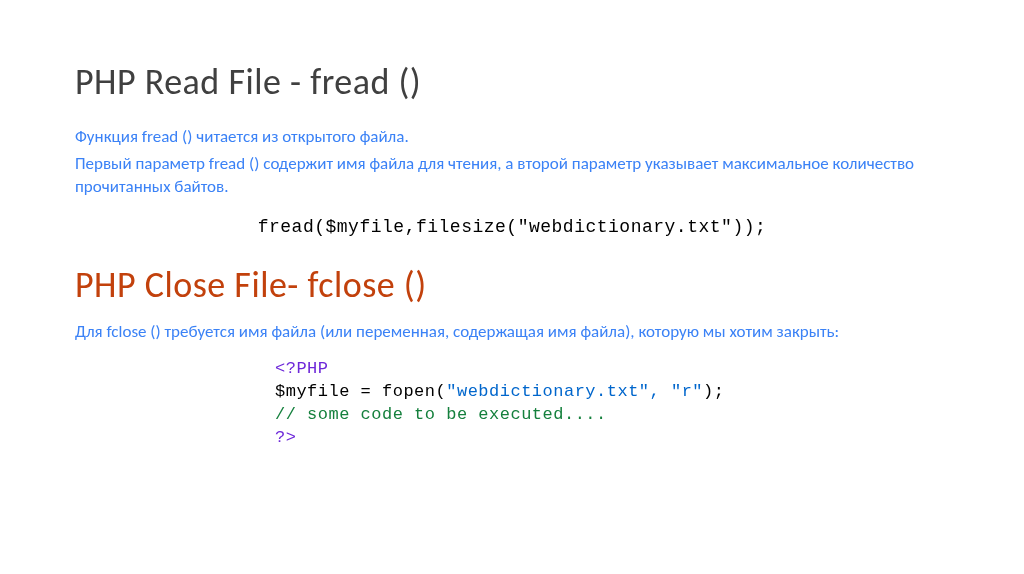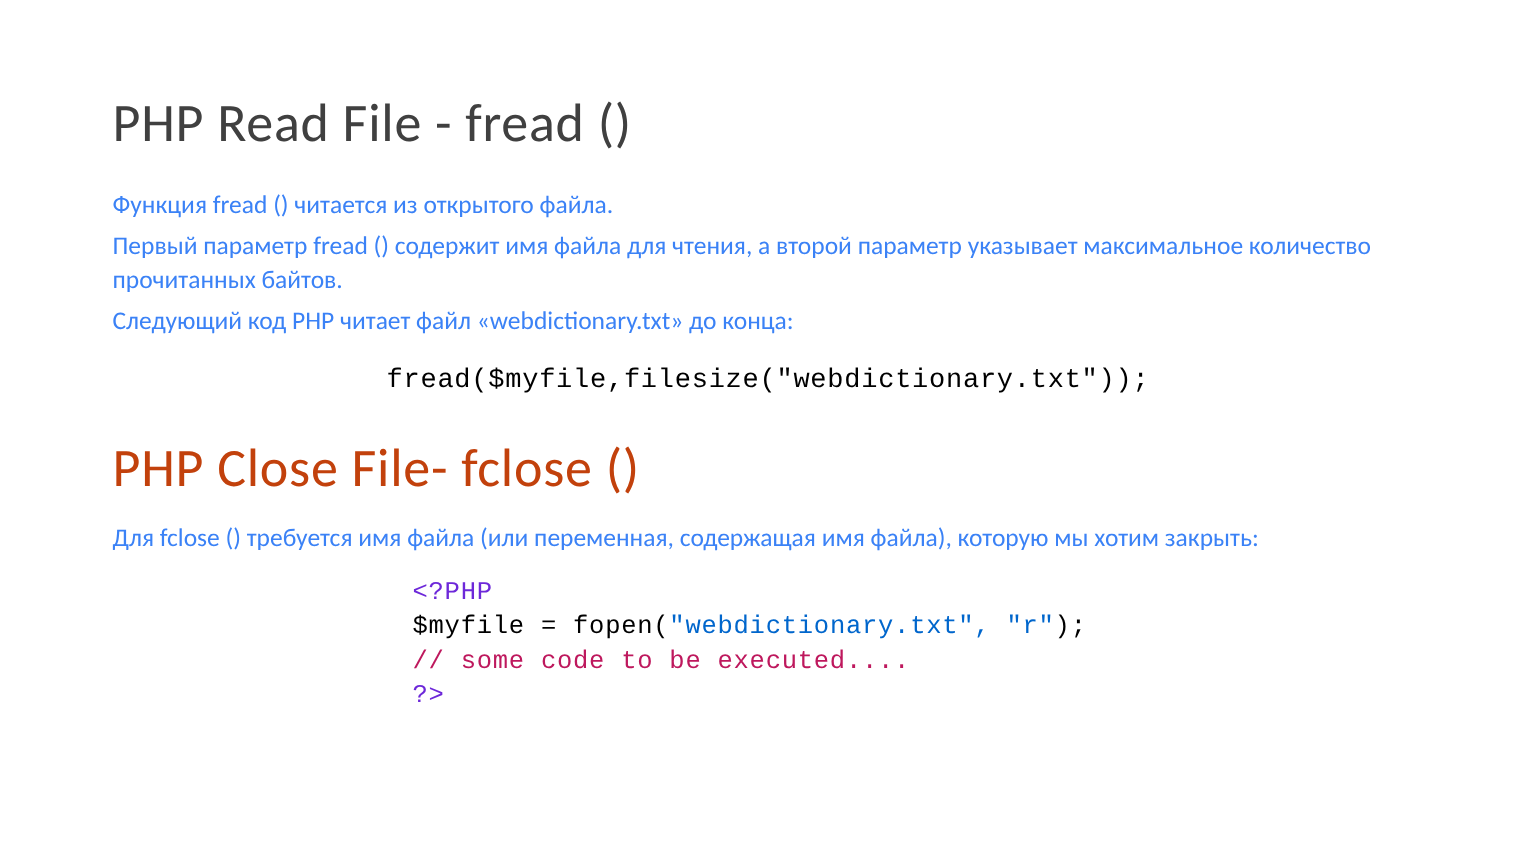--- a/index.html
+++ b/index.html
@@ -52,32 +52,31 @@
       line-height: 1.35;
       letter-spacing: 0.5px;
     }
     .php-tag {
       color: #6d28d9;
     }
     .php-string {
       color: #0066cc;
     }
     .php-comment {
-      color: #be185d;
+      color: #15803d;
     }
   </style>
 </head>
 <body>
 
 <h1 class="heading">PHP Read File - fread ()</h1>
 
 <div class="paragraph-block">
   <p class="paragraph">Функция fread () читается из открытого файла.</p>
   <p class="paragraph">Первый параметр fread () содержит имя файла для чтения, а второй параметр указывает максимальное количество прочитанных байтов.</p>
-  <p class="paragraph">Следующий код PHP читает файл «webdictionary.txt» до конца:</p>
 </div>
 
 <div class="code-line">fread($myfile,filesize("webdictionary.txt"));</div>
 
 <h1 class="heading2">PHP Close File- fclose ()</h1>
 
 <p class="paragraph" style="margin-bottom: 14px;">Для fclose () требуется имя файла (или переменная, содержащая имя файла), которую мы хотим закрыть:</p>
 
 <div class="code-block">
   <div><span class="php-tag">&lt;?PHP</span></div>

